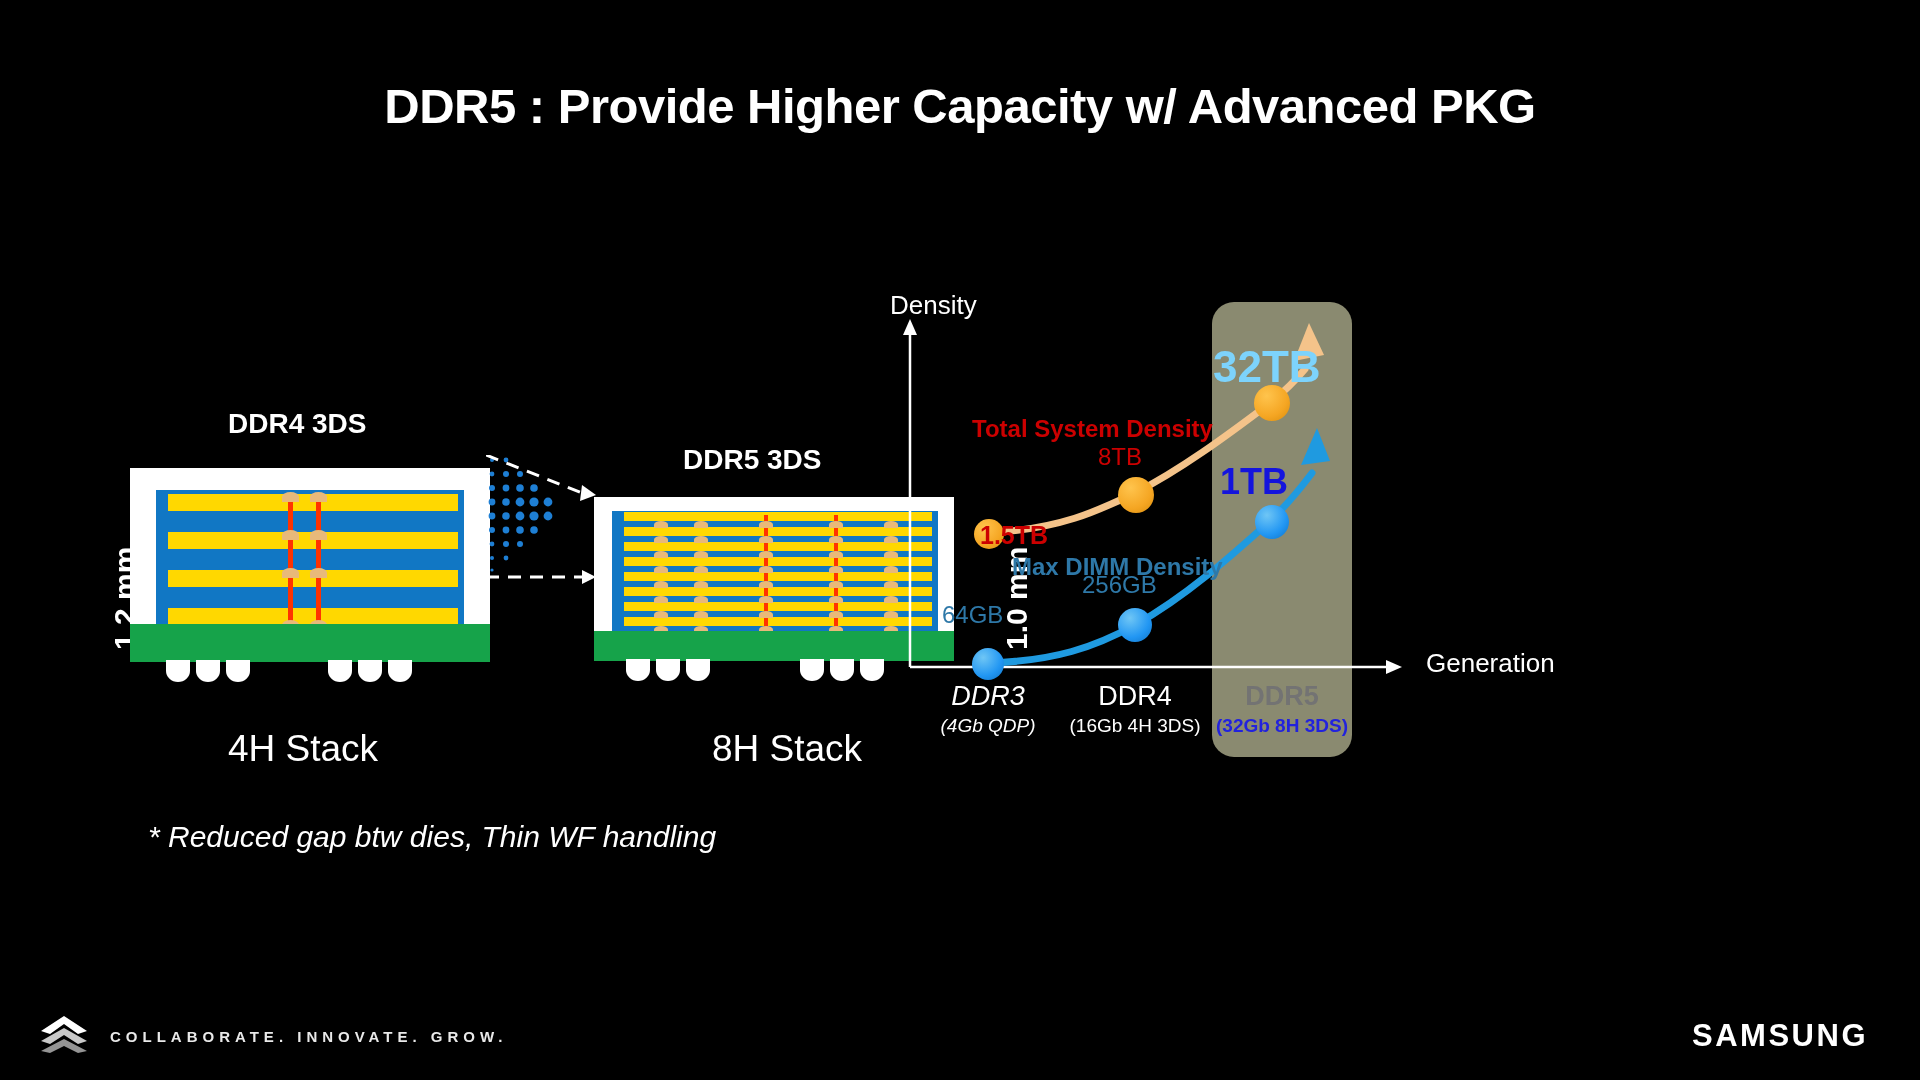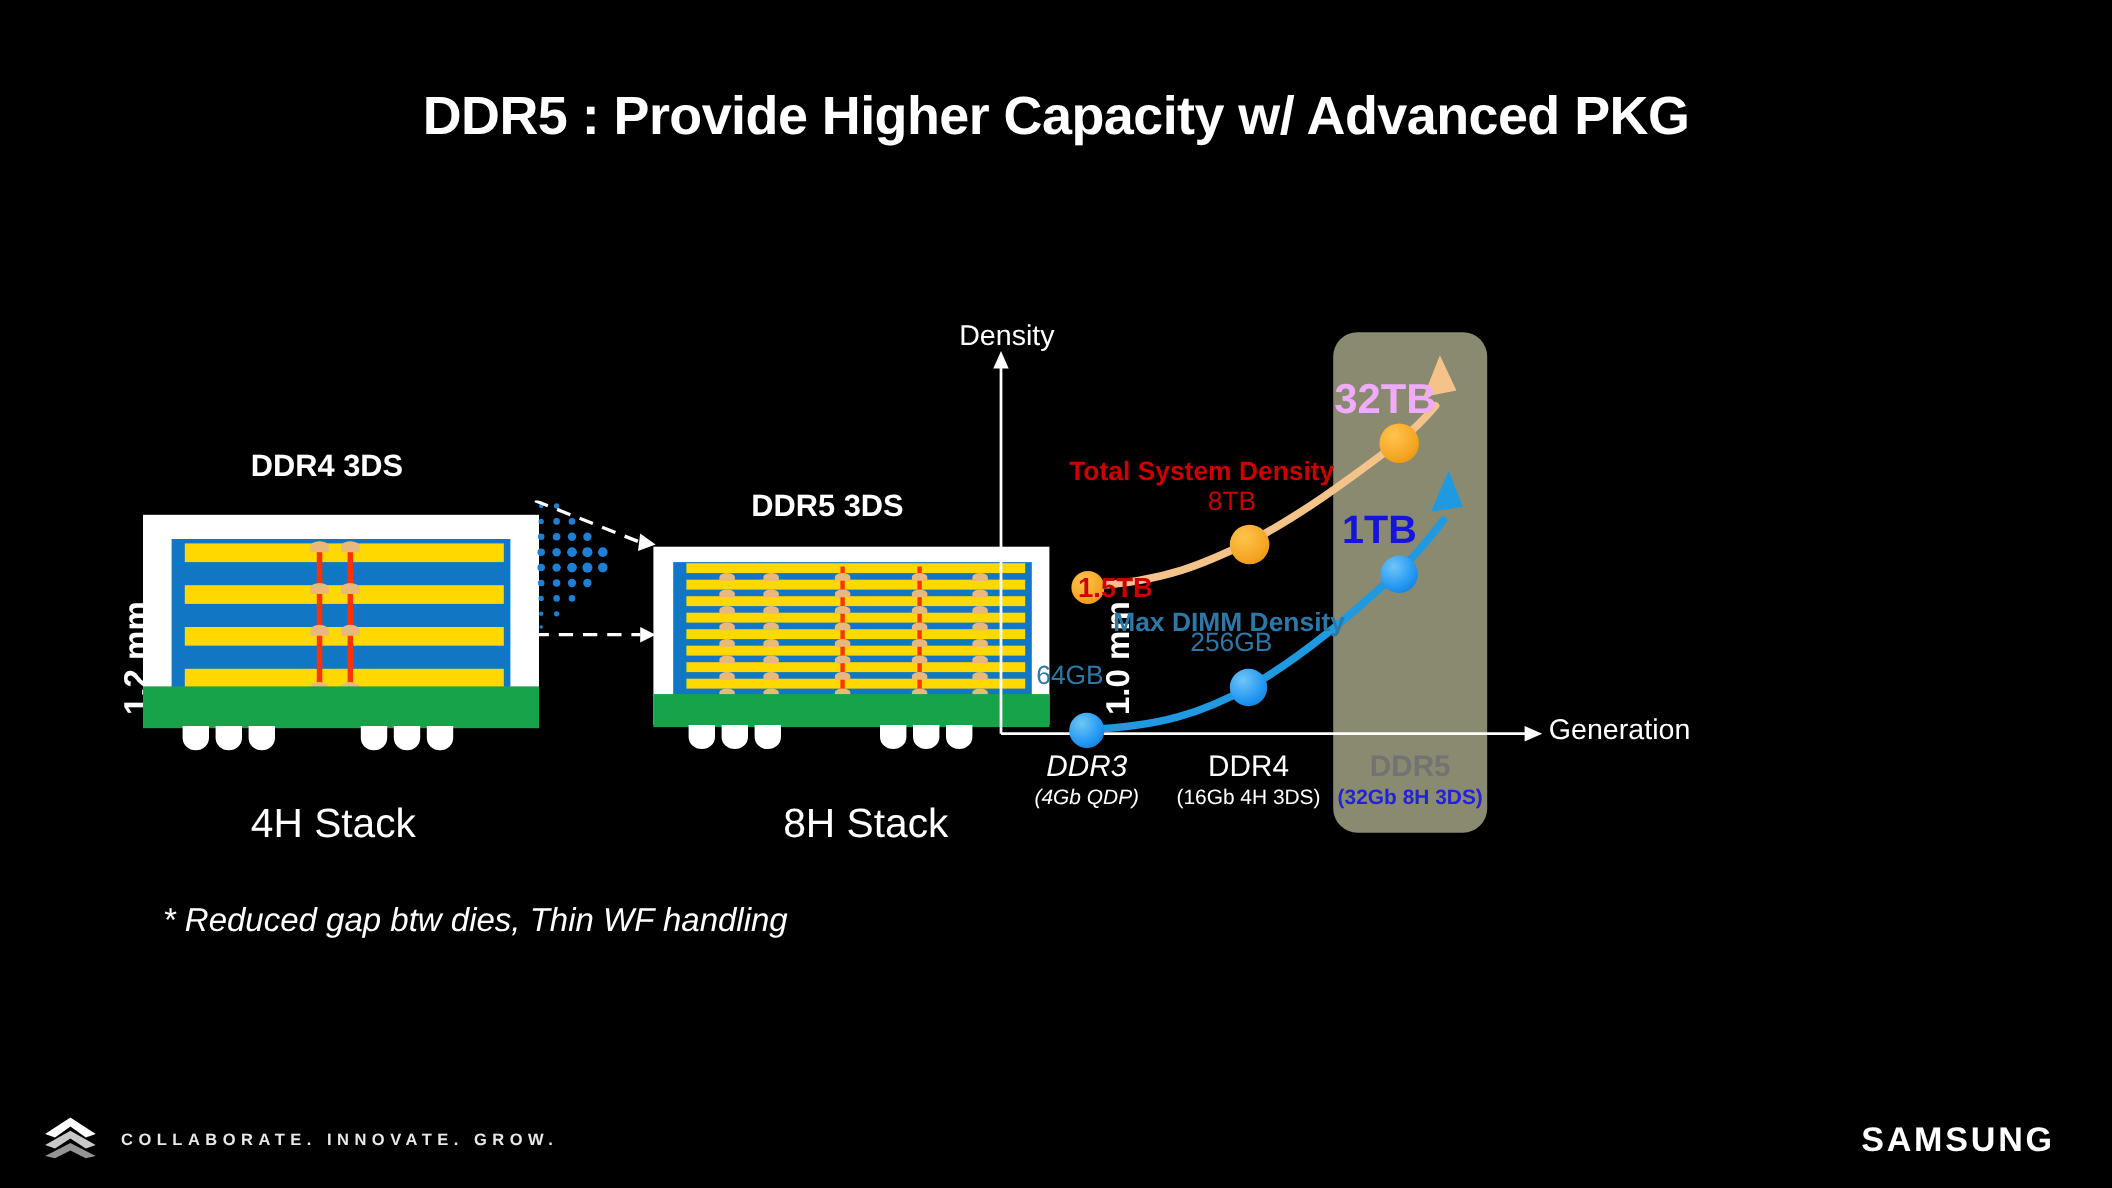--- a/index.html
+++ b/index.html
@@ -40,21 +40,21 @@
   .pkg .mold { position:absolute; background:#ffffff; }
   .pkg .sub  { position:absolute; background:#16a34a; }
   .pkg .core { position:absolute; background:#1177c4; }
   .pkg .die  { position:absolute; background:#ffd800; }
   .pkg .tsv  { position:absolute; background:#ff3300; }
   .pkg .ball { position:absolute; background:#ffffff; border-radius:0 0 50% 50%; }
   .pkg .micro{ position:absolute; background:#e8b97a; border-radius:50% 50% 0 0; }
 
   
   .chart { position:absolute; left:880px; top:285px; width:1020px; height:480px; }
-  .axis-lbl { position:absolute; font-size:26px; color:#fff; white-space:nowrap; }
+  .axis-lbl { position:absolute; font-size:26px; color:#fff; white-space:nowrap;margin-left:18px; }
   .series-lbl { position:absolute; font-weight:bold; white-space:nowrap; }
   .pt-lbl { position:absolute; white-space:nowrap; }
   .xtick { position:absolute; text-align:center; white-space:nowrap; }
   .xtick .g { font-size:27px; color:#fff; }
   .xtick .s { font-size:19px; color:#fff; margin-top:3px; }
   .xtick.hl .g { color:#737373; font-weight:bold; }
   .xtick.hl .s { color:#2222dd; font-weight:bold; }
 
   
   .footer-tag {
@@ -270,21 +270,21 @@
                 background:radial-gradient(circle at 35% 30%, #6fc6f5, #2196f3 60%, #0f72c4);"></div>
 
     <div class="axis-lbl" style="left:-8px; top:5px;">Density</div>
     <div class="axis-lbl" style="left:528px; top:363px;">Generation</div>
 
     <div class="series-lbl" style="left:92px; top:130px; font-size:24px; color:#cc0000;">Total System Density</div>
     <div class="series-lbl" style="left:132px; top:268px; font-size:24px; color:#2e78a8;">Max DIMM Density</div>
 
     <div class="pt-lbl" style="left:100px; top:236px; font-size:25px; font-weight:bold; color:#cc0000;">1.5TB</div>
     <div class="pt-lbl" style="left:218px; top:158px; font-size:24px; color:#cc0000;">8TB</div>
-    <div class="pt-lbl" style="left:333px; top:57px; font-size:38px; font-weight:bold; color:#f0abfc;">32TB</div>
+    <div class="pt-lbl" style="left:333px; top:57px; font-size:44px; font-weight:bold; color:#7dd3fc;">32TB</div>
 
     <div class="pt-lbl" style="left:62px; top:316px; font-size:24px; color:#2e78a8;">64GB</div>
     <div class="pt-lbl" style="left:202px; top:286px; font-size:24px; color:#2e78a8;">256GB</div>
     <div class="pt-lbl" style="left:340px; top:176px; font-size:36px; font-weight:bold; color:#1414dd;">1TB</div>
 
     <div class="xtick" style="left:38px; top:396px; width:140px;font-style:italic;">
       <div class="g">DDR3</div>
       <div class="s">(4Gb QDP)</div>
     </div>
     <div class="xtick" style="left:185px; top:396px; width:140px;">

